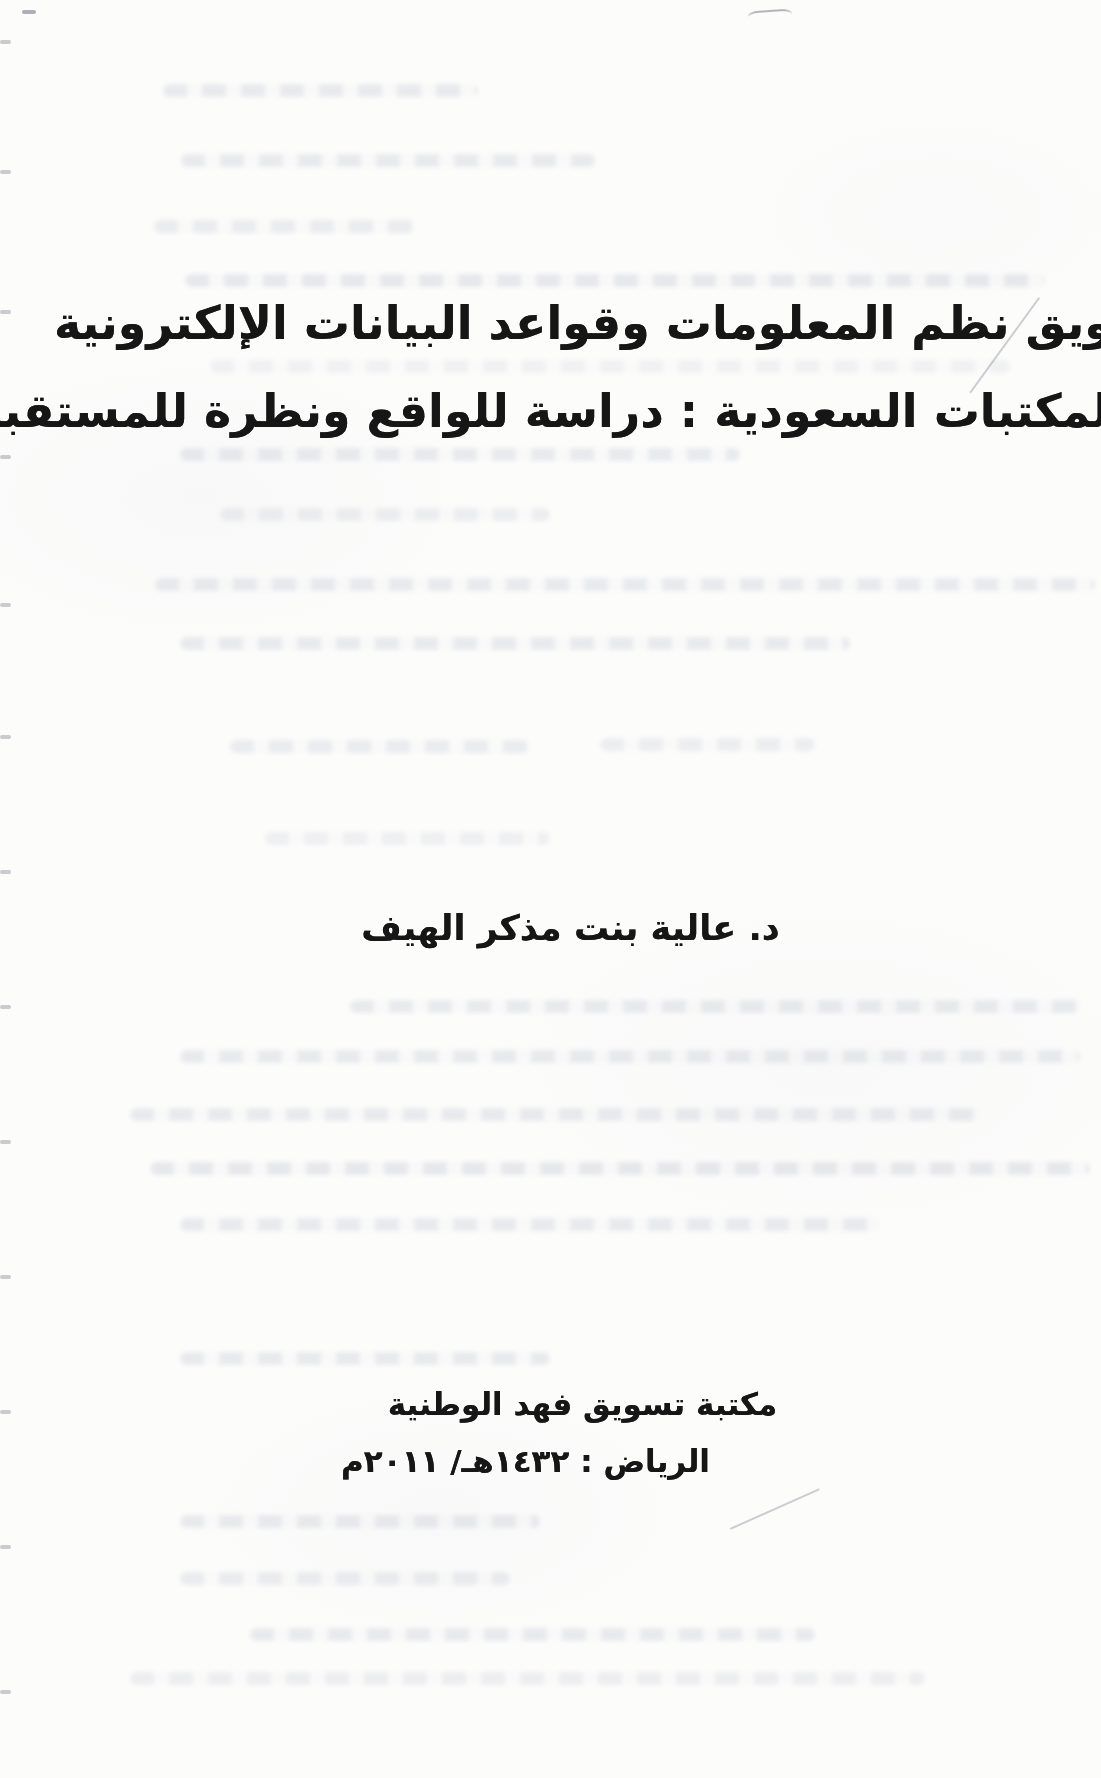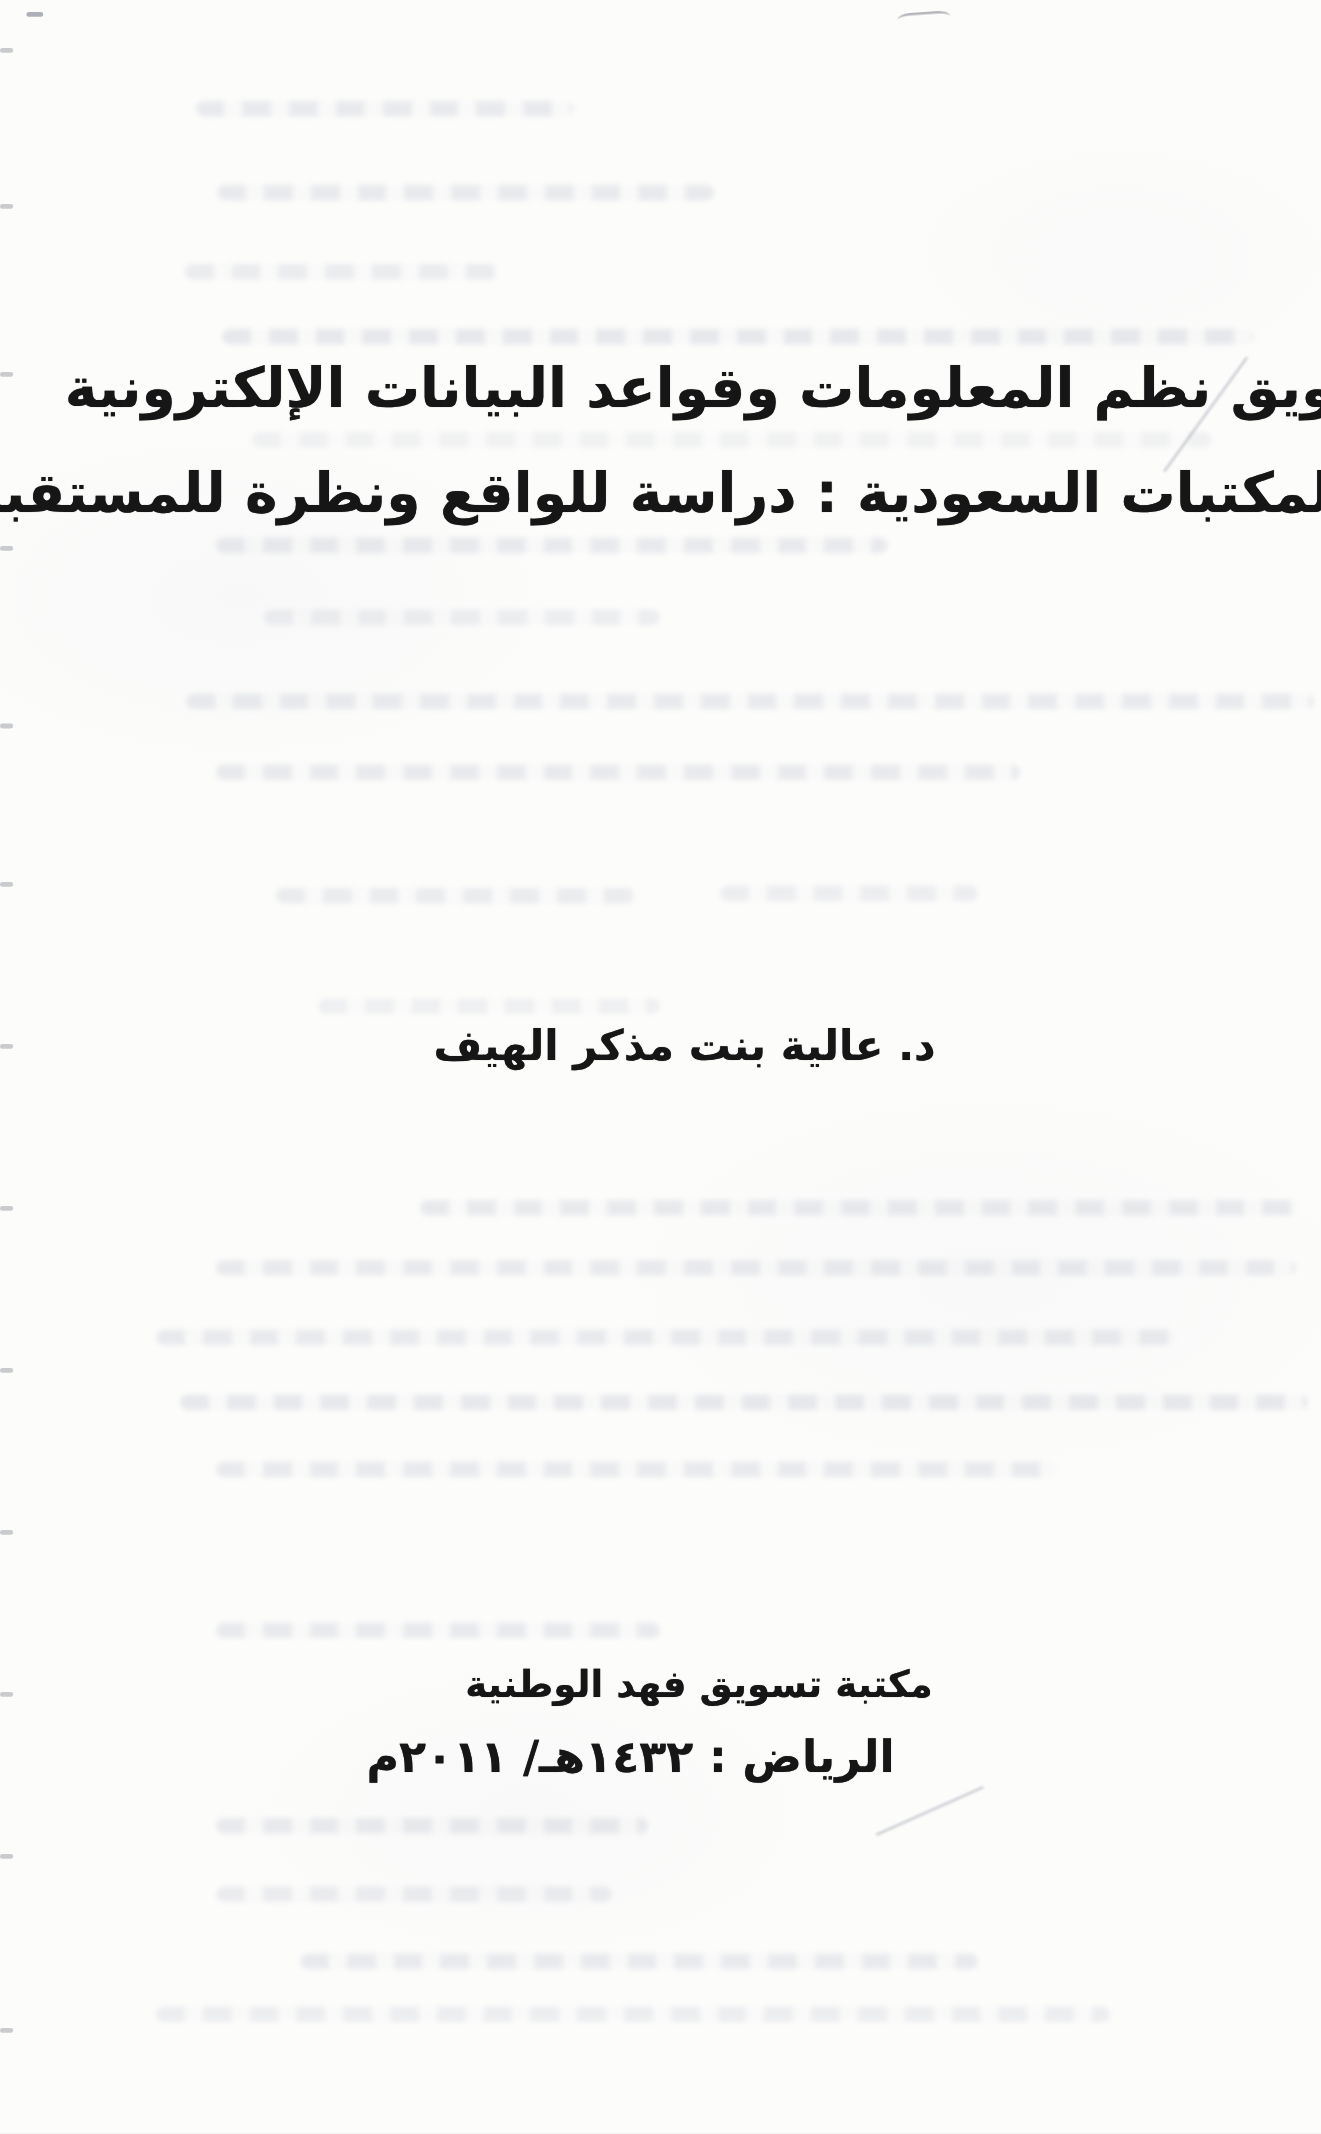--- a/index.html
+++ b/index.html
@@ -21,23 +21,23 @@
     position:absolute;
     left:50%;
     white-space:nowrap;
     direction:rtl;
     font-weight:700;
     color:#161616;
     text-shadow:0 0 0.6px rgba(0,0,0,0.75);
   }
   .title-l1{top:296px;font-size:46px;transform:translateX(calc(-50% + 65px));}
   .title-l2{top:384px;font-size:46px;transform:translateX(calc(-50% - 5px));}
-  .author  {top:852px;font-size:35px;transform:translateX(calc(-50% + 20px));}
+  .author  {top:908px;font-size:35px;transform:translateX(calc(-50% + 20px));}
   .pub     {top:1386px;font-size:31px;transform:translateX(calc(-50% + 32px));}
-  .date    {top:1443px;font-size:37px;transform:translateX(calc(-50% - 25px));}
+  .date    {top:1443px;font-size:31px;transform:translateX(calc(-50% - 25px));}
 
   
   .g{
     position:absolute;height:13px;border-radius:7px;
     filter:blur(2.2px);
     background:repeating-linear-gradient(90deg,
       rgba(142,148,168,0.34) 0px, rgba(142,148,168,0.34) 24px,
       rgba(142,148,168,0.06) 24px, rgba(142,148,168,0.06) 39px);
   }
   

